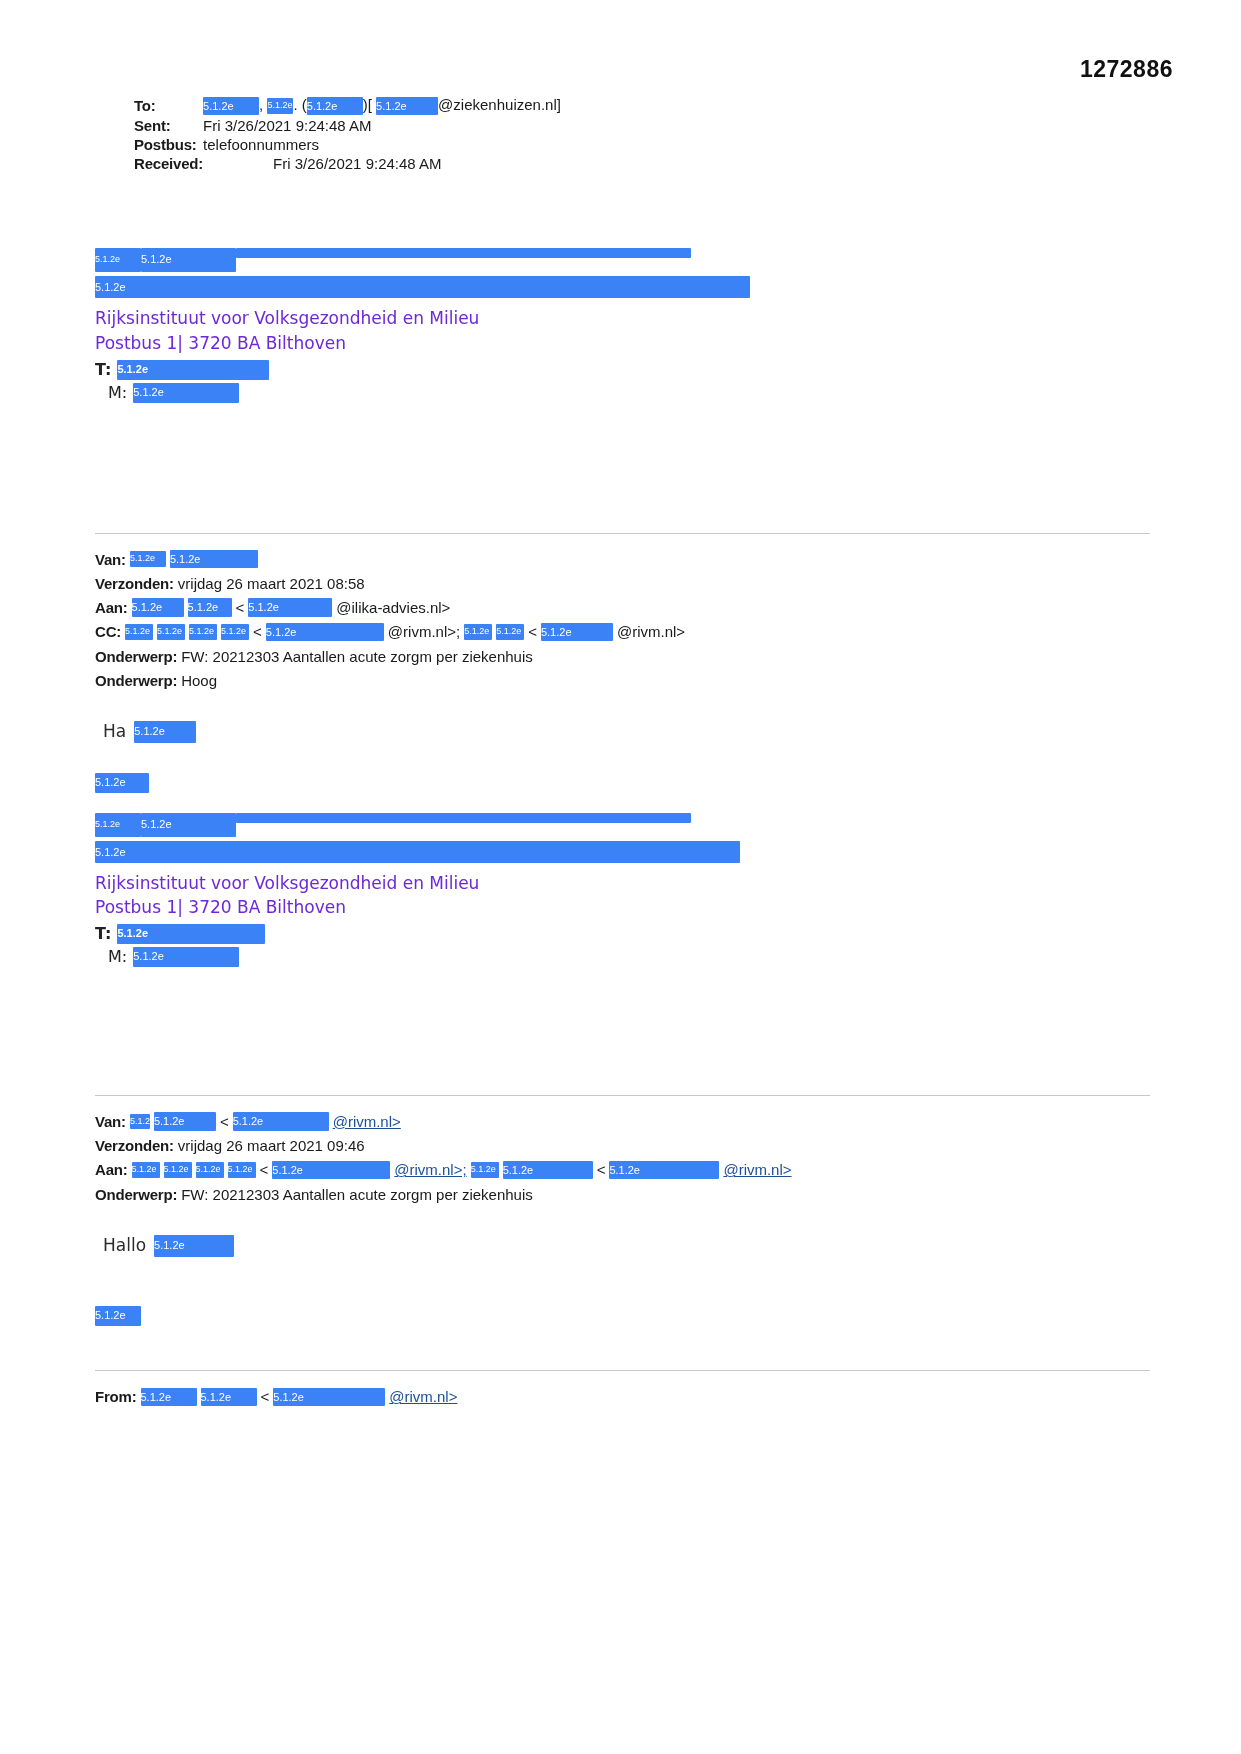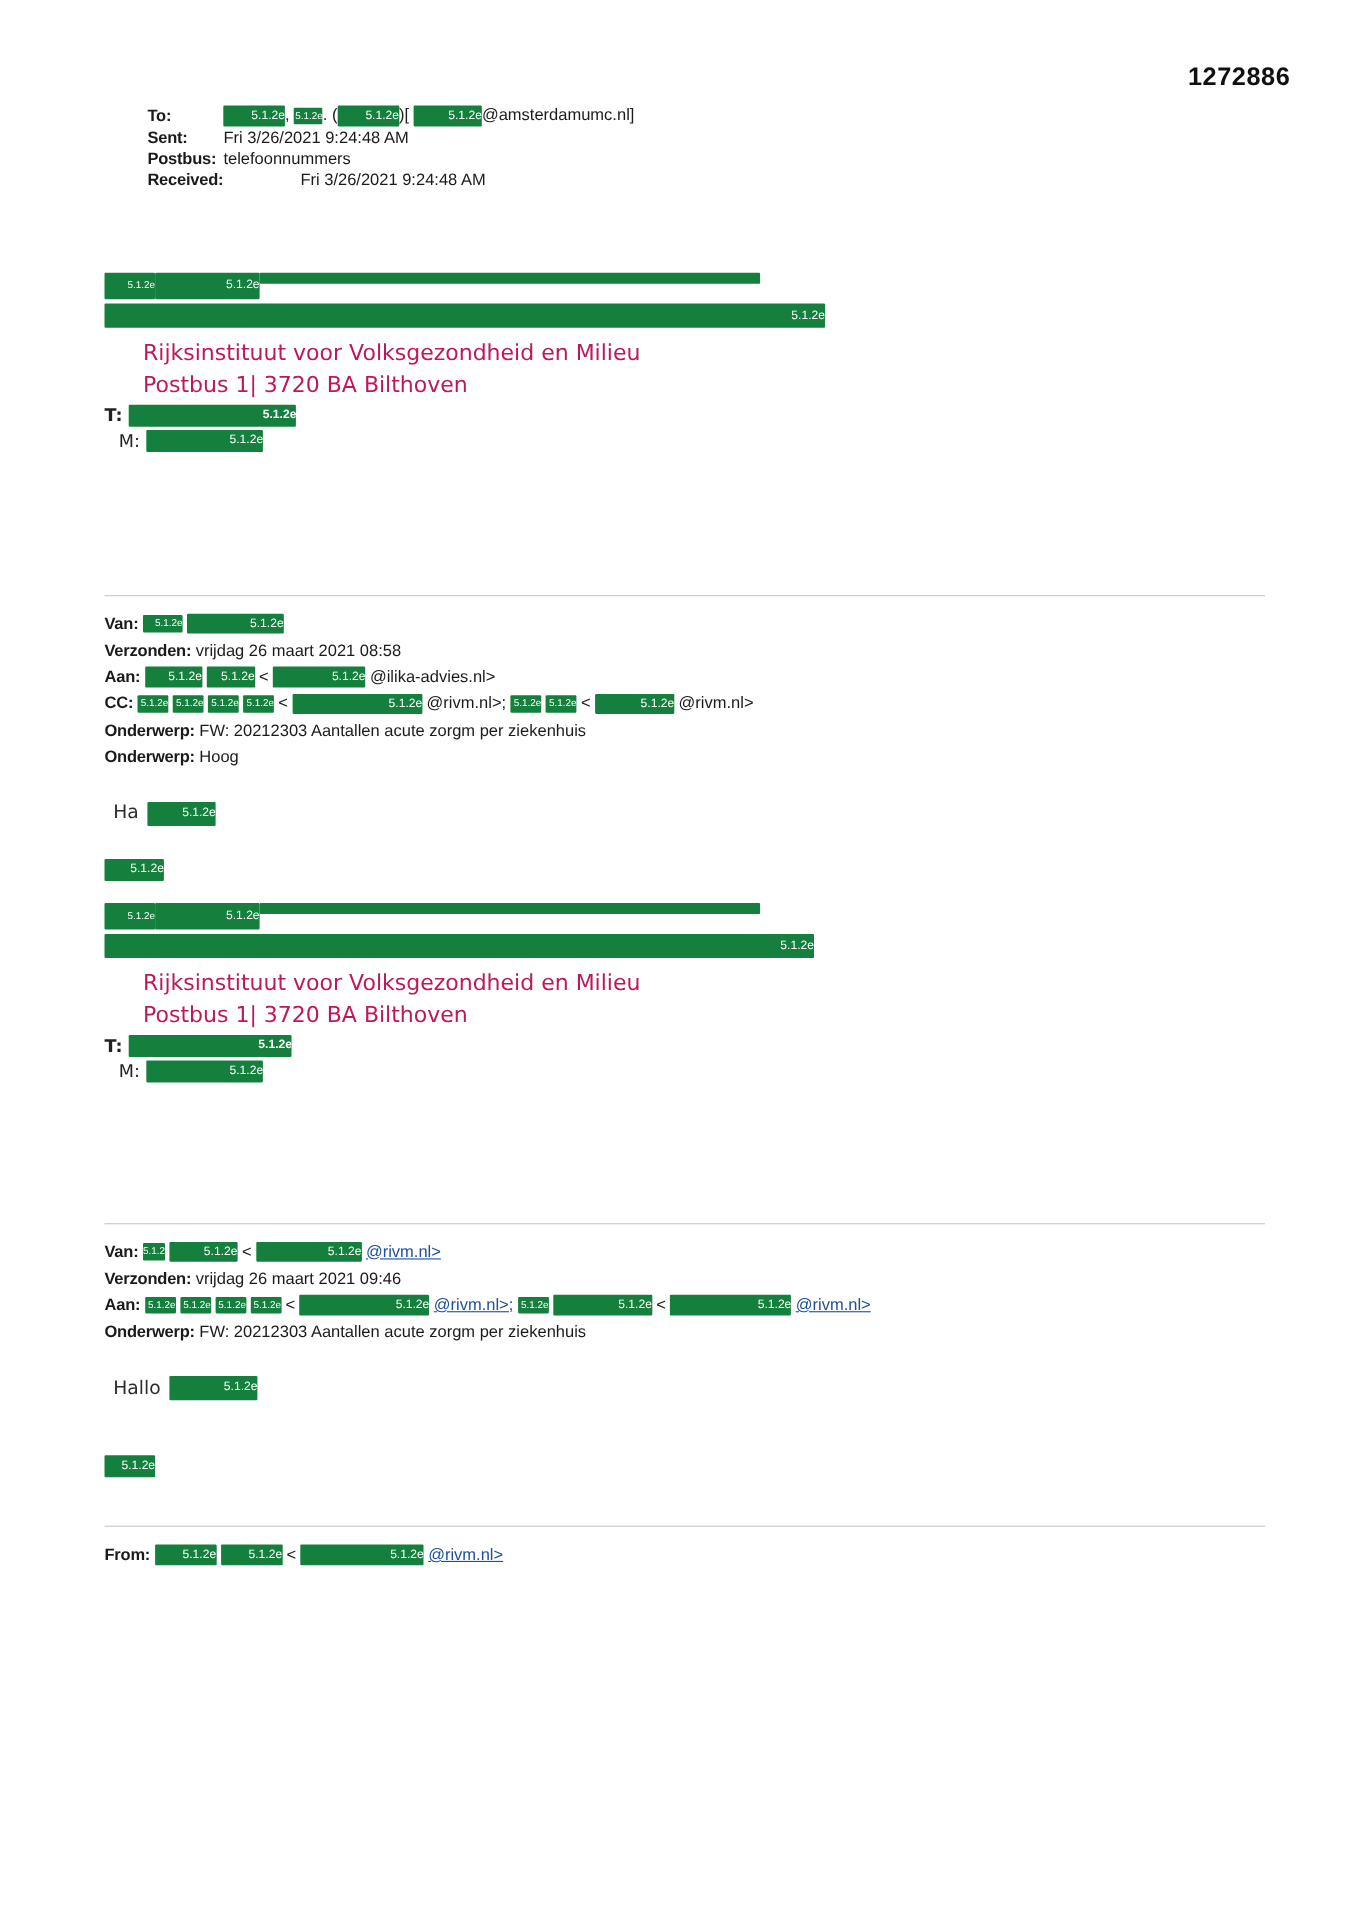--- a/index.html
+++ b/index.html
@@ -32,23 +32,23 @@
   .content {
     position: absolute;
     left: 95px;
     top: 96px;
     width: 1055px;
   }
 
   
   .redact {
     display: inline-block;
-    background: #15803d;
+    background: #3b82f6;
     color: #ffffff;
-    text-align: right;
+    text-align: left;
     font-family: "Liberation Sans", sans-serif;
     font-size: 11px;
     line-height: 1.5;
     vertical-align: middle;
     border-radius: 1px;
     padding: 1px 0;
     overflow: hidden;
     white-space: nowrap;
   }
   .redact.tiny { font-size: 9px; }
@@ -77,25 +77,24 @@
   .hdr-val.indent { padding-left: 70px; }
 
   
   .sig {
     margin-top: 20px;
     font-family: "DejaVu Sans", sans-serif;
   }
   .sig .line1 { height: 26px; margin-bottom: 2px; }
   .sig .line2 { height: 24px; margin-bottom: 6px; }
   .sig .orgline {
-    font-size: 20px;
-    color: #be185d;
+    font-size: 17px;
+    color: #6d28d9;
     line-height: 1.45;
     font-family: "DejaVu Sans", sans-serif;
-    margin-left: 35px;
   }
   .sig .phone {
     margin-top: 4px;
     font-size: 16px;
     font-weight: 700;
     color: #222;
     display: flex;
     align-items: center;
     gap: 6px;
   }
@@ -156,21 +155,21 @@
   <div class="content">
 
     <table class="hdr-table">
       <tbody>
           <tr>
         <td class="hdr-label">To:</td>
         <td class="hdr-val">
           <span class="redact" style="width:56px">5.1.2e</span><span>,</span>
           <span class="redact tiny" style="width:26px">5.1.2e</span><span>.</span>
           <span>(</span><span class="redact" style="width:56px">5.1.2e</span><span>)[</span>
-          <span class="redact" style="width:62px">5.1.2e</span><span>@amsterdamumc.nl]</span>
+          <span class="redact" style="width:62px">5.1.2e</span><span>@ziekenhuizen.nl]</span>
         </td>
       </tr>
       <tr>
         <td class="hdr-label">Sent:</td>
         <td class="hdr-val">Fri 3/26/2021 9:24:48 AM</td>
       </tr>
       <tr>
         <td class="hdr-label">Postbus:</td>
         <td class="hdr-val">telefoonnummers</td>
       </tr>

